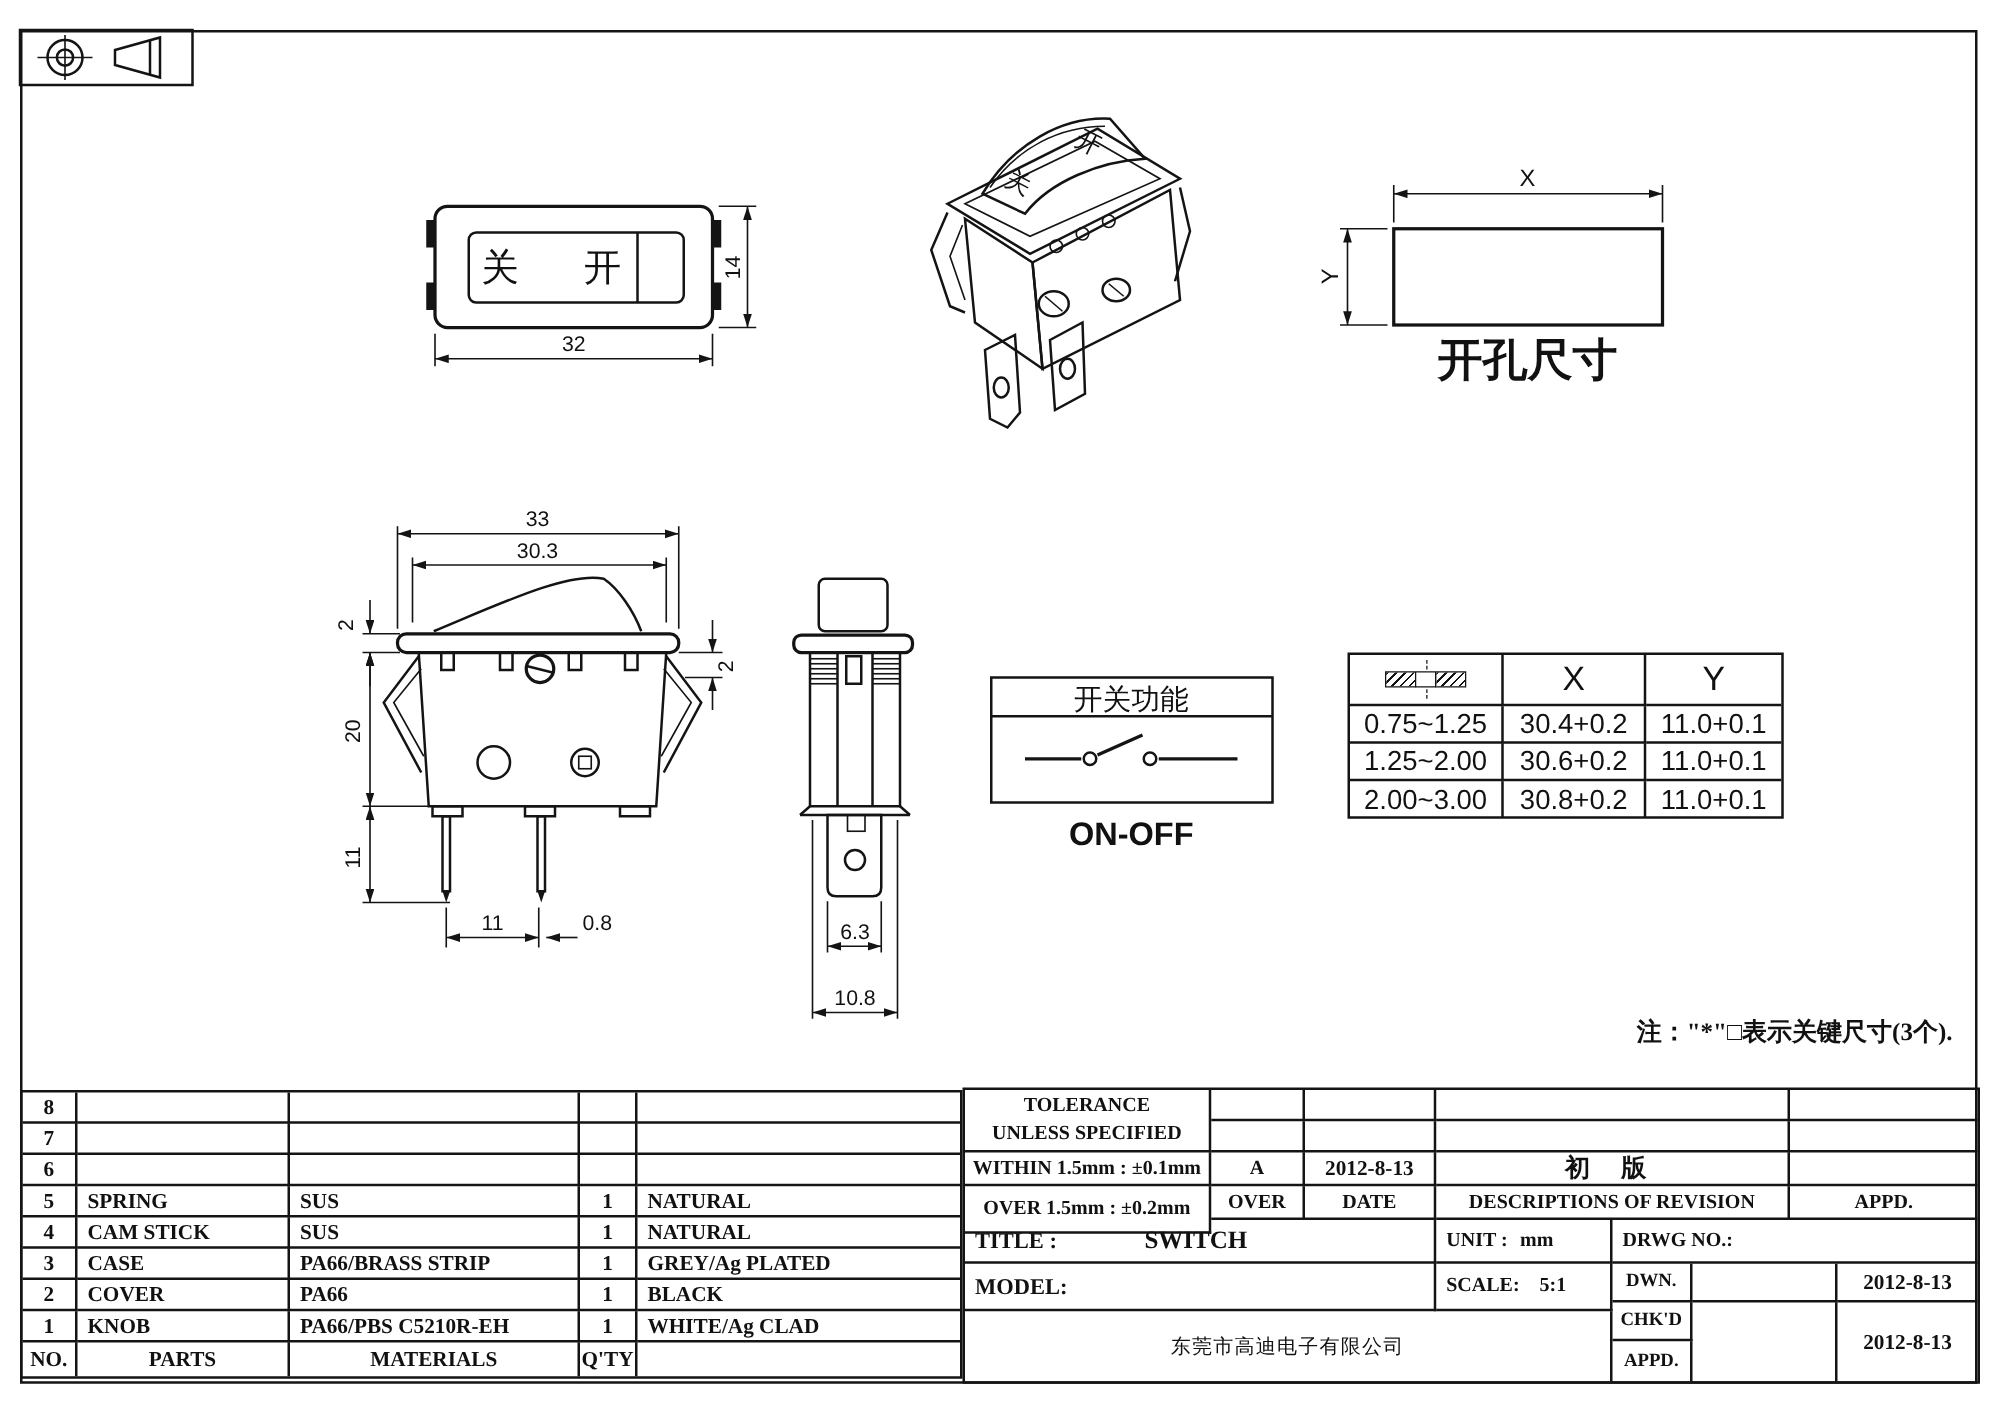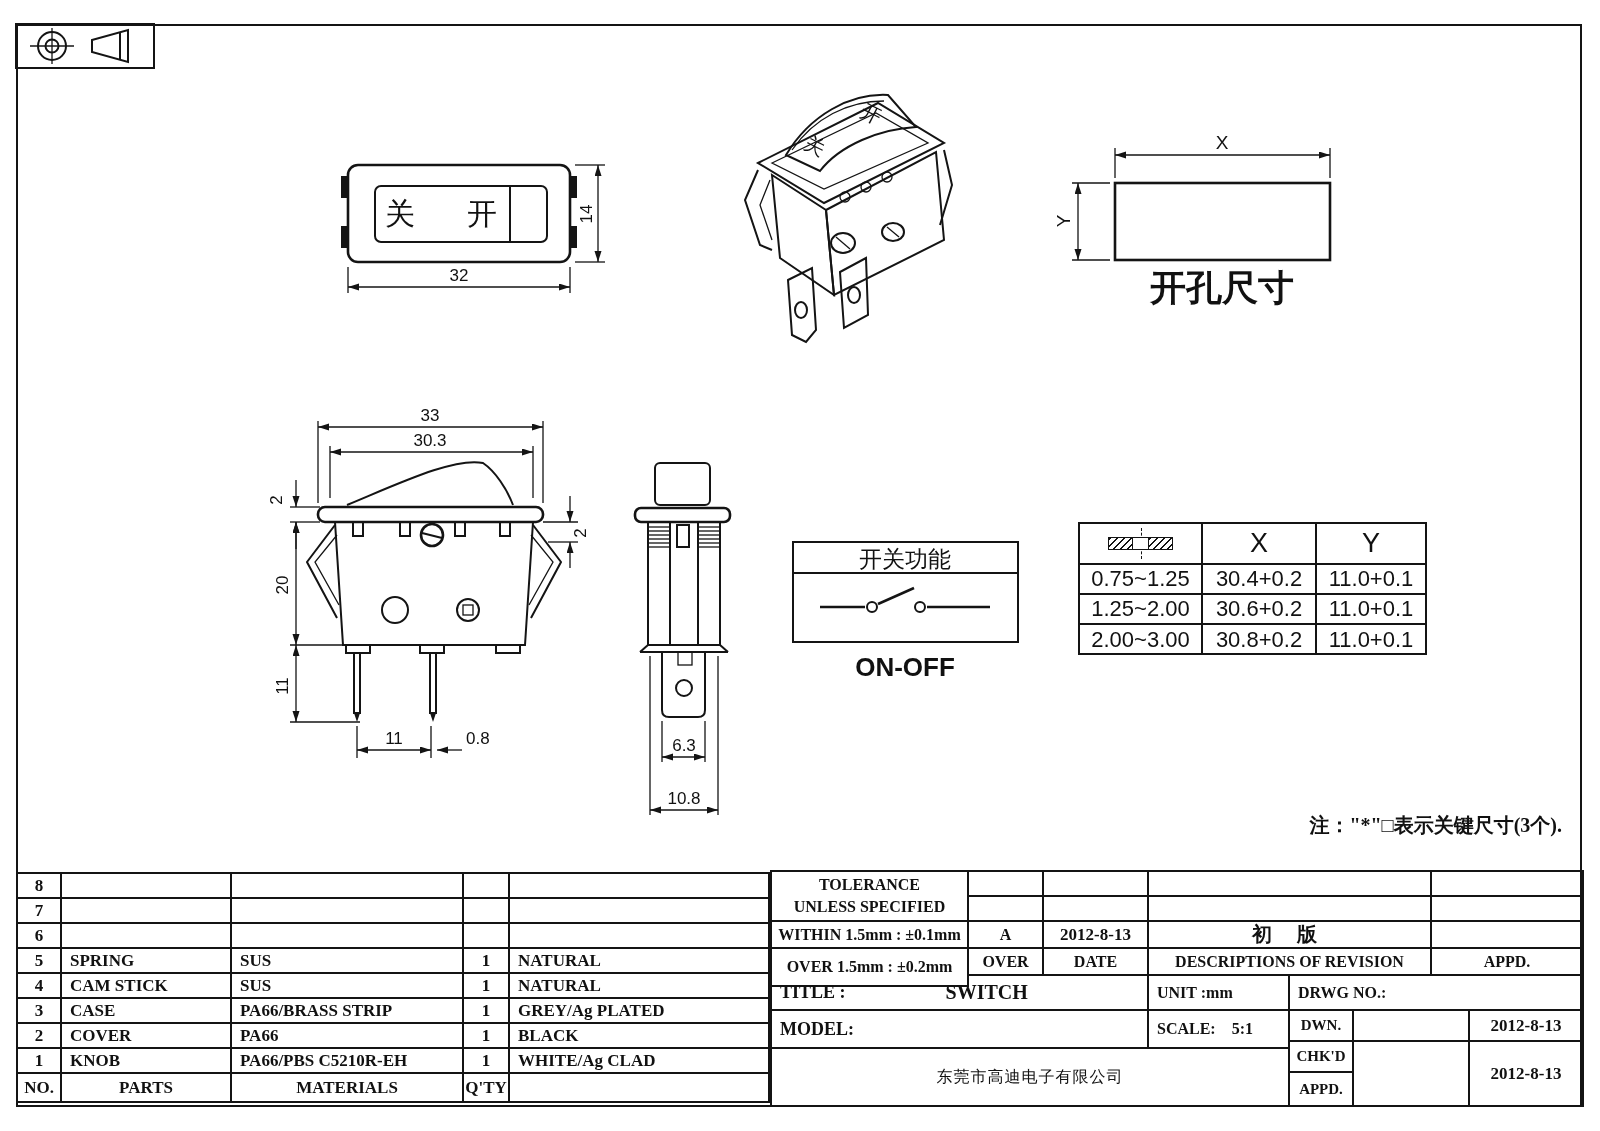--- a/index.html
+++ b/index.html
@@ -331,25 +331,25 @@
     <div class="cell" style="left:272px;top:50px;width:105px;height:27px;font-size:17px;">2012-8-13</div>
     <div class="cell" style="left:377px;top:50px;width:283px;height:27px;font-size:20px;letter-spacing:10px;">初 版</div>
     <div class="cell noR" style="left:660px;top:50px;width:150px;height:27px;"></div>
     <div class="cell" style="left:0;top:77px;width:197px;height:38px;">OVER 1.5mm : ±0.2mm</div>
     <div class="cell" style="left:197px;top:77px;width:75px;height:27px;">OVER</div>
     <div class="cell" style="left:272px;top:77px;width:105px;height:27px;text-align:right;">DATE</div>
     <div class="cell" style="left:377px;top:77px;width:283px;height:27px;">DESCRIPTIONS OF REVISION</div>
     <div class="cell noR" style="left:660px;top:77px;width:150px;height:27px;">APPD.</div>
     <div class="cell lft" style="left:0;top:104px;width:377px;height:35px;font-size:18px;">
       <span>TITLE :</span>
-      <span style="margin-left:100px;font-size:20px;">SWITCH</span>
+      <span style="margin-left:70px;font-size:20px;">SWITCH</span>
     </div>
     <div class="cell lft" style="left:377px;top:104px;width:141px;height:35px;">
       <span>UNIT :</span>
-      <span style="margin-left:0;">mm</span>
+      <span style="margin-left:10px;">mm</span>
     </div>
     <div class="cell lft noR" style="left:518px;top:104px;width:292px;height:35px;">DRWG NO.:</div>
     <div class="cell lft" style="left:0;top:139px;width:377px;height:38px;font-size:18px;">
       <span>MODEL:</span>
       <span style="margin-left:12px;"></span>
     </div>
     <div class="cell lft" style="left:377px;top:139px;width:141px;height:38px;">
       <span>SCALE:</span>
       <span style="margin-left:16px;">5:1</span>
     </div>

